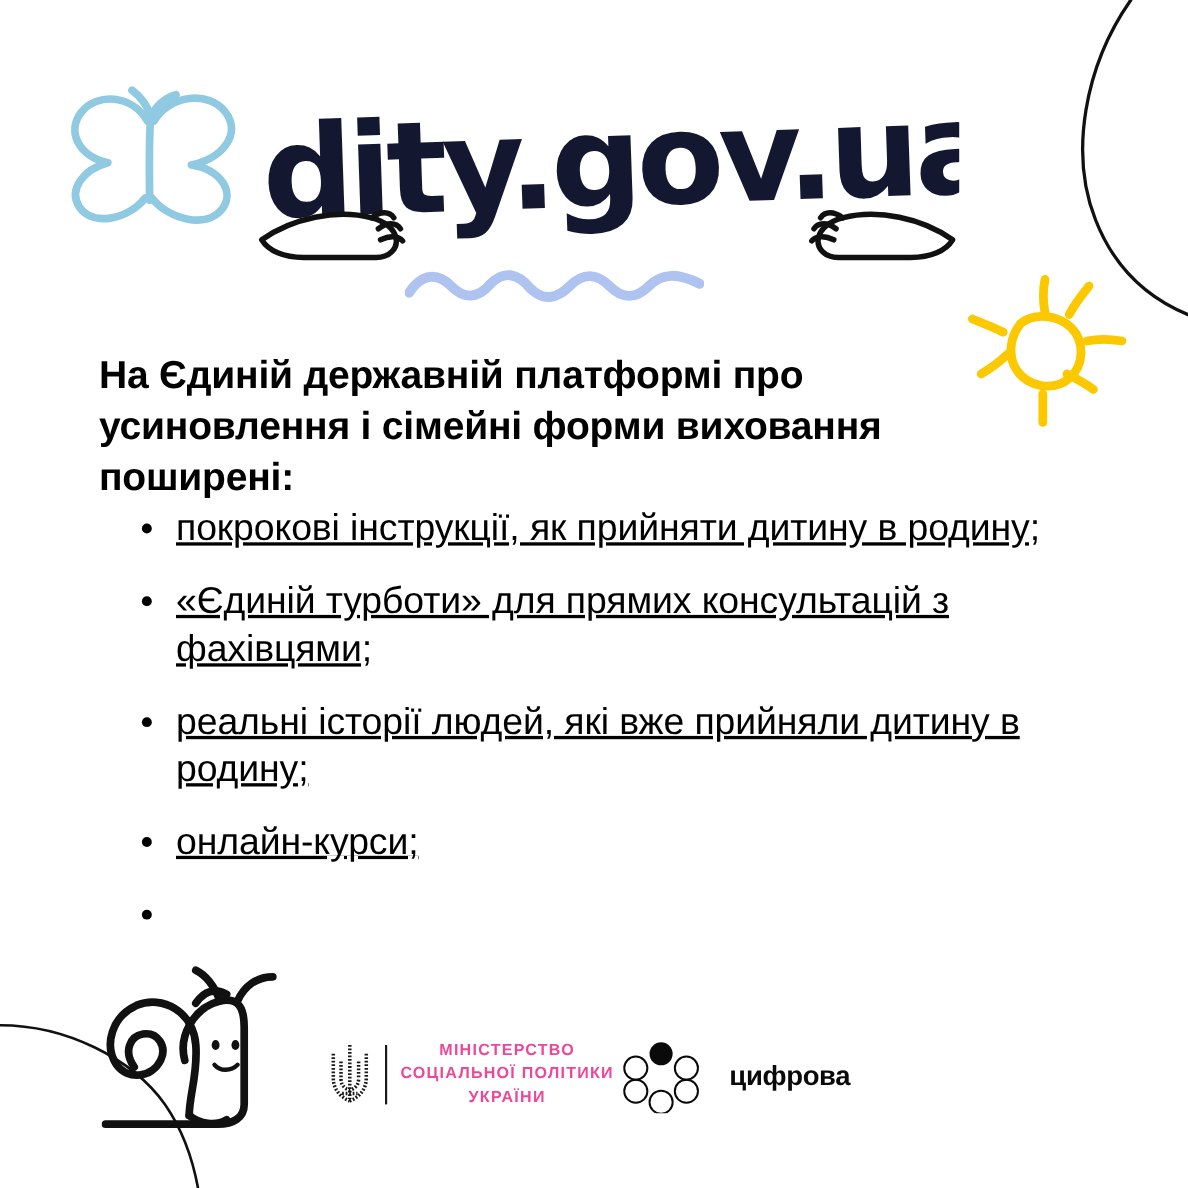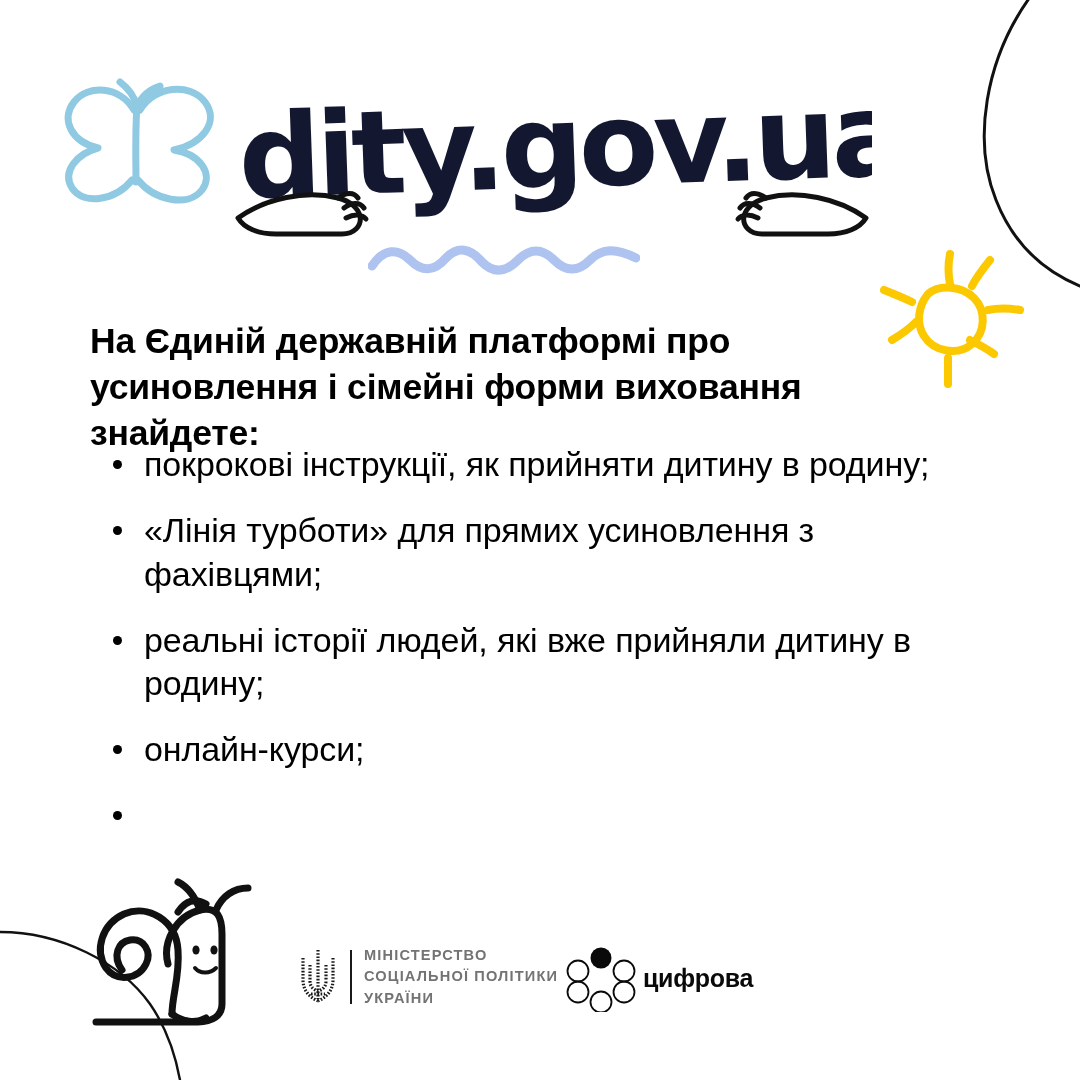--- a/index.html
+++ b/index.html
@@ -52,22 +52,23 @@
     letter-spacing: -0.2px;
   }
 
   
   #bullets {
     position: absolute;
     left: 108px;
     top: 443px;
     width: 890px;
     list-style: none;
-    margin: 0;
+    margin: 16px;
     padding: 0;
+    text-decoration: underline;
   }
   #bullets li {
     position: relative;
     padding-left: 36px;
     margin-bottom: 22px;
     font-size: 34px;
     font-weight: 400;
     line-height: 1.29;
     color: #000000;
     letter-spacing: -0.1px;
@@ -106,29 +107,30 @@
     width: 2px;
     height: 54px;
     background: #1a1a1a;
     margin: 0 12px 0 11px;
   }
   .min-text {
     font-size: 14.6px;
     font-weight: 700;
     line-height: 1.47;
     letter-spacing: 1.15px;
-    color: #737373;
+    color: #ec4899;
     text-transform: uppercase;
     white-space: nowrap;
+    text-align: center;
   }
 
   .bez-mark { width: 70px; height: 66px; }
   .bez-mark svg { display: block; width: 100%; height: 100%; }
   .bez-text {
-    margin-left: 7px;
+    margin-left: 27px;
     font-size: 25px;
     font-weight: 700;
     line-height: 1.18;
     color: #0a0a0a;
     letter-spacing: -0.3px;
     white-space: nowrap;
   }
 </style>
 </head>
 <body>
@@ -188,30 +190,30 @@
 
       <g transform="translate(640,0) scale(-1,1)">
         <path d="M6 132 C34 112 74 104 106 112 C118 115 126 122 128 130 C130 140 122 148 110 148 L44 148 C26 148 12 142 6 132 Z" fill="#ffffff" stroke="#111111" stroke-width="5" stroke-linejoin="round"></path>
         <path d="M106 112 C114 106 122 106 126 112" fill="none" stroke="#111111" stroke-width="5" stroke-linecap="round"></path>
         <path d="M112 122 C120 116 128 116 132 122" fill="none" stroke="#111111" stroke-width="5" stroke-linecap="round"></path>
         <path d="M114 132 C122 128 130 128 134 133" fill="none" stroke="#111111" stroke-width="5" stroke-linecap="round"></path>
       </g>
     </svg>
   </div>
 
-  <div id="headline">На Єдиній державній платформі про усиновлення і сімейні форми виховання знайдете:</div>
+  <div id="headline">На Єдиній державній платформі про усиновлення і сімейні форми виховання поширені:</div>
 
   <ul id="bullets">
     <li>
       <span class="dot"></span>
       <span>покрокові інструкції, як прийняти дитину в родину;</span>
     </li>
     <li>
       <span class="dot"></span>
-      <span>«Лінія турботи» для прямих усиновлення з фахівцями;</span>
+      <span>«Єдиній турботи» для прямих консультацій з фахівцями;</span>
     </li>
     <li>
       <span class="dot"></span>
       <span>реальні історії людей, які вже прийняли дитину в родину;</span>
     </li>
     <li>
       <span class="dot"></span>
       <span>онлайн-курси;</span>
     </li>
     <li>

